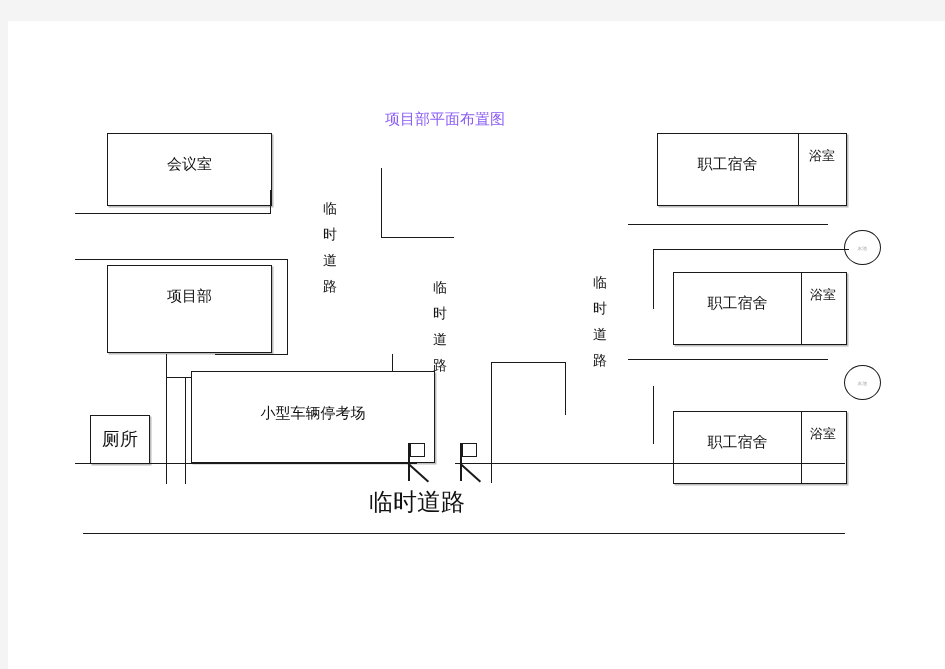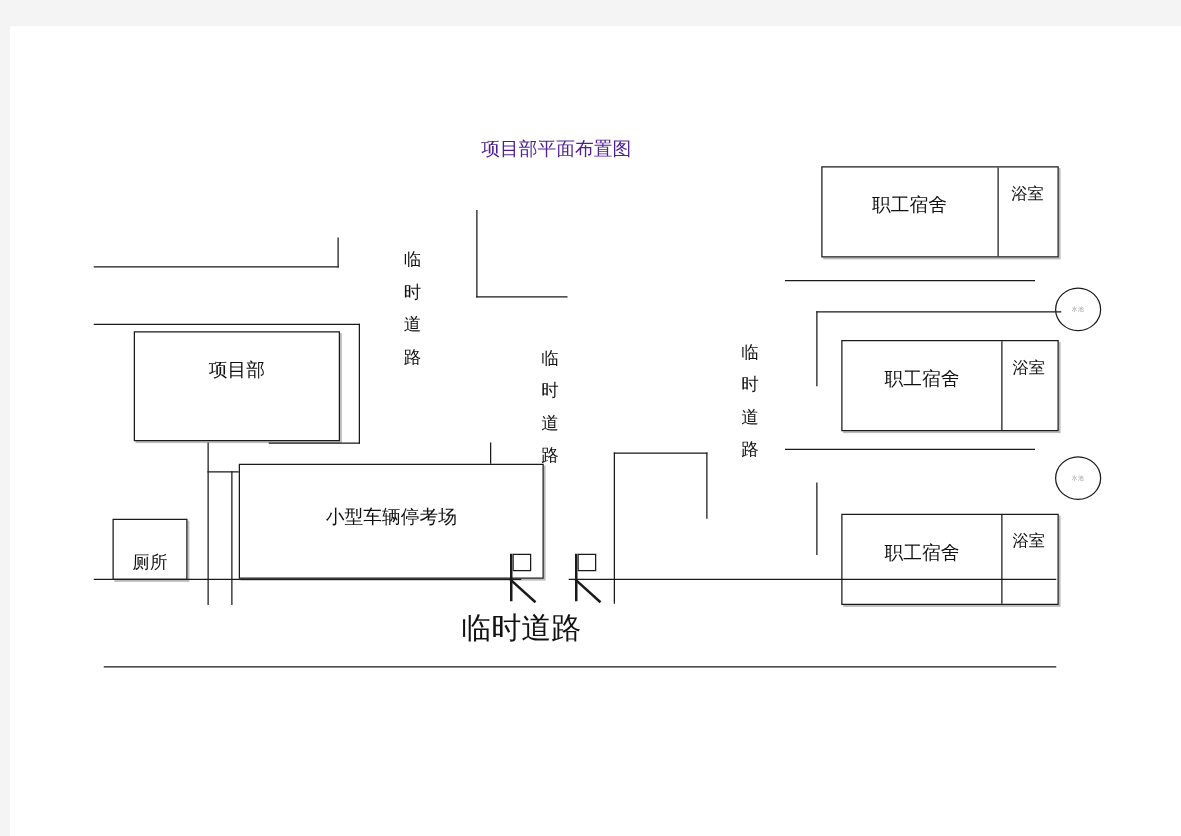--- a/index.html
+++ b/index.html
@@ -57,21 +57,21 @@
   }
   .vline {
     position: absolute;
     background: #1a1a1a;
     width: 1px;
   }
   .title {
     position: absolute;
     text-align: center;
     font-size: 15px;
-    color: #4c1d95;
+    color: #8b5cf6;
     white-space: nowrap;
   }
   .bigroad {
     position: absolute;
     text-align: center;
     font-size: 24px;
     color: #111;
     white-space: nowrap;
   }
   .pool {
@@ -120,20 +120,23 @@
   }
 </style>
 </head>
 <body>
 
 <div id="page">
   <div id="sheet">
 
     <div class="title" style="left:322px; top:89px; width:230px;">项目部平面布置图</div>
 
+    <div class="room" style="left:99px; top:112px; width:165px; height:73px;">
+      <div class="room-label" style="top:22px;">会议室</div>
+    </div>
 
     <div class="vline" style="left:262px; top:169px; height:24px;"></div>
     <div class="hline" style="left:67px; top:192px; width:196px;"></div>
 
     <div class="hline" style="left:67px; top:238px; width:213px;"></div>
     <div class="room" style="left:99px; top:244px; width:165px; height:88px;">
       <div class="room-label" style="top:22px;">项目部</div>
     </div>
     <div class="vline" style="left:279px; top:238px; height:96px;"></div>
     <div class="hline" style="left:207px; top:333px; width:73px;"></div>
@@ -143,21 +146,21 @@
     <div class="vline" style="left:158px; top:333px; height:130px;"></div>
     <div class="hline" style="left:158px; top:356px; width:227px;"></div>
     <div class="vline" style="left:384px; top:333px; height:24px;"></div>
     <div class="vline" style="left:177px; top:356px; height:107px;"></div>
 
     <div class="room" style="left:183px; top:350px; width:244px; height:92px;">
       <div class="room-label" style="top:33px;">小型车辆停考场</div>
     </div>
 
     <div class="room" style="left:82px; top:394px; width:60px; height:49px;">
-      <div class="room-label" style="top:27px; font-size:14px;">厕所</div>
+      <div class="room-label" style="top:13px; font-size:18px;">厕所</div>
     </div>
 
 
     <div class="vline" style="left:373px; top:147px; height:70px;"></div>
     <div class="hline" style="left:373px; top:216px; width:73px;"></div>
 
     <div class="vlabel" style="left:423px; top:254px;">临时道路</div>
 
 
     <div class="vlabel" style="left:583px; top:249px;">临时道路</div>

